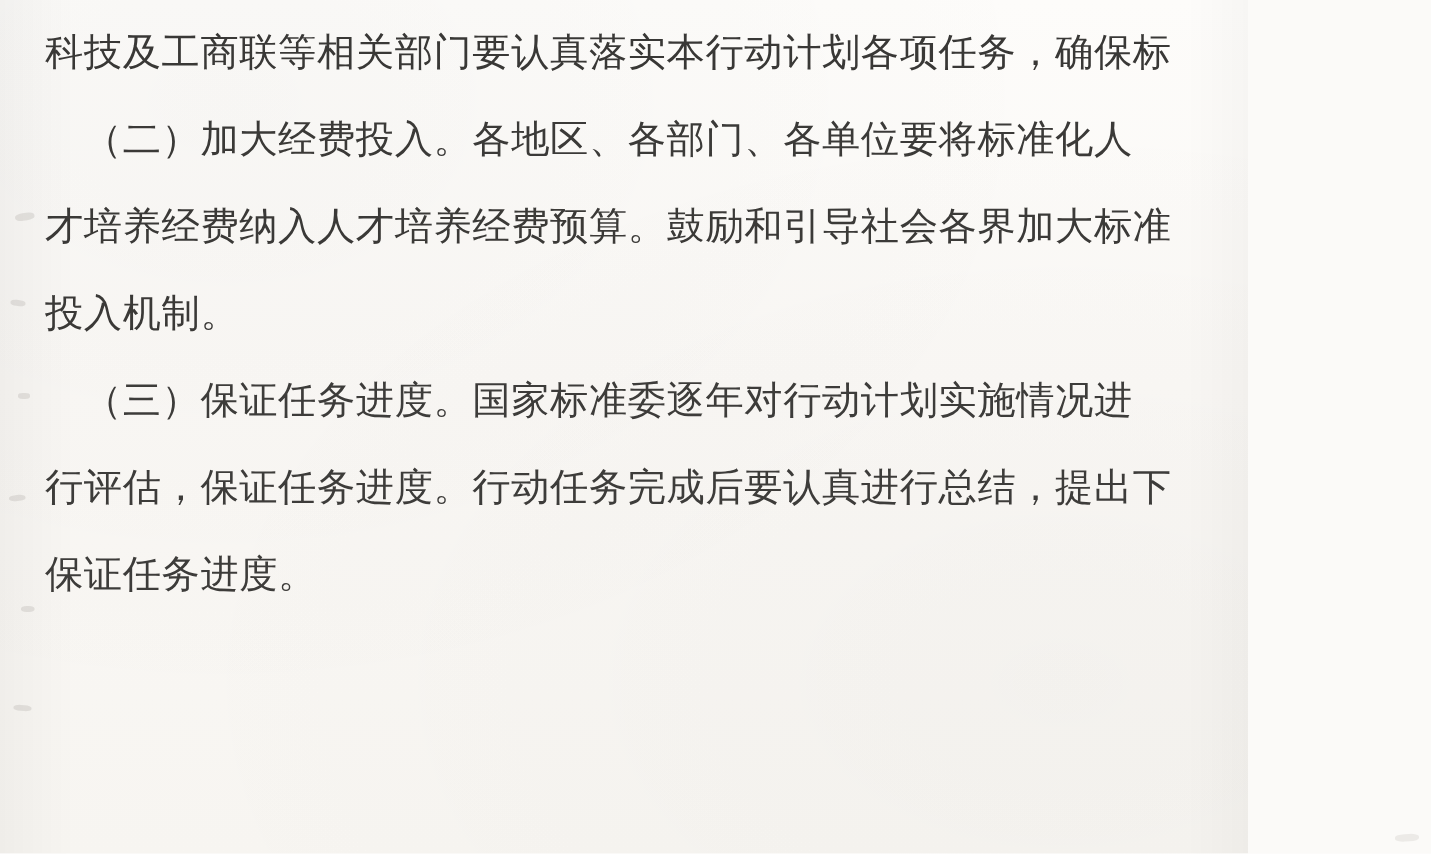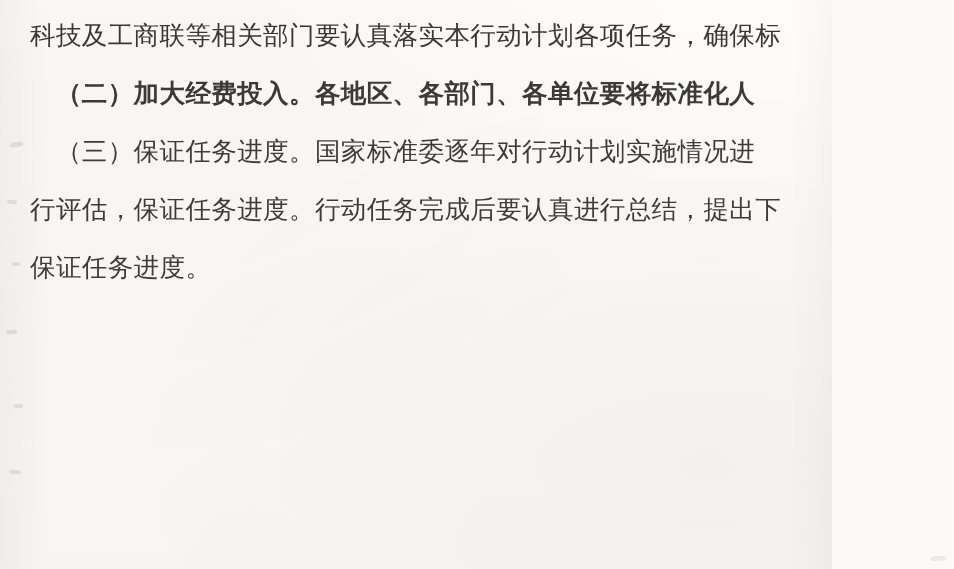--- a/index.html
+++ b/index.html
@@ -50,21 +50,21 @@
     white-space: pre;
     text-rendering: optimizeLegibility;
     -webkit-font-smoothing: antialiased;
     opacity: 0.92;
   }
   p.indent {
     text-indent: 0;
   }
   
   .para-1 p.line { opacity: 0.93; }
-  .para-2 p.line { opacity: 0.92; font-weight: bold; }
+  .para-2 p.line { opacity: 0.92; }
   .para-3 p.line { opacity: 0.91; }
 
   
   .speckle {
     position: absolute;
     background: rgba(120,115,108,0.16);
     border-radius: 40%;
     z-index: 1;
   }
   .sp1 { left: 10px;  top: 142px; width: 13px; height: 5px; transform: rotate(-8deg); }
@@ -89,20 +89,22 @@
   <span class="speckle sp7"></span>
 
   <div class="doc-body">
 
     <div class="para-1">
       <p class="line">科技及工商联等相关部门要认真落实本行动计划各项任务，确保标</p>
     </div>
 
     <div class="para-2">
       <p class="line indent">　（二）加大经费投入。各地区、各部门、各单位要将标准化人</p>
+      <p class="line">才培养经费纳入人才培养经费预算。鼓励和引导社会各界加大标准</p>
+      <p class="line">投入机制。</p>
     </div>
 
     <div class="para-3">
       <p class="line indent">　（三）保证任务进度。国家标准委逐年对行动计划实施情况进</p>
       <p class="line">行评估，保证任务进度。行动任务完成后要认真进行总结，提出下</p>
       <p class="line">保证任务进度。</p>
     </div>
 
   </div>
 </div>

